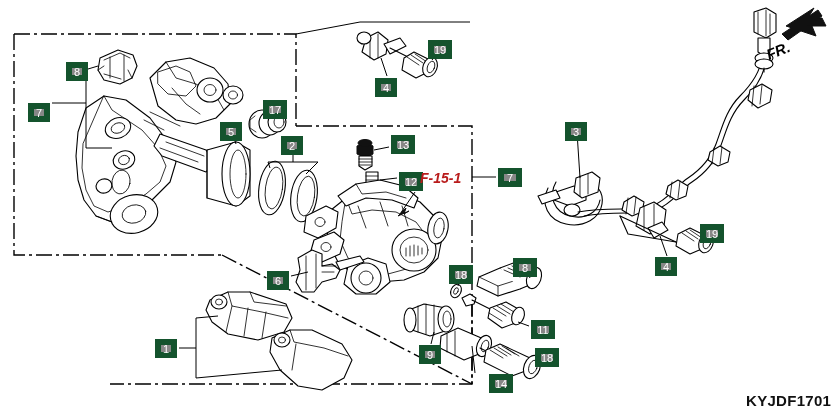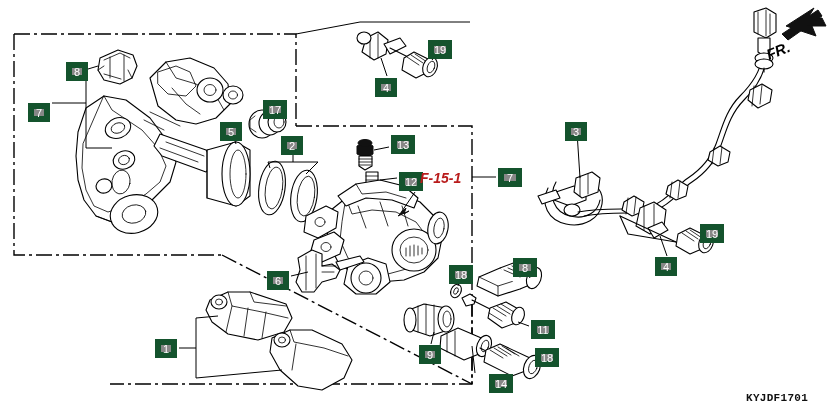--- a/index.html
+++ b/index.html
@@ -12,22 +12,22 @@
        font-family:"Liberation Sans", sans-serif;
        display:flex;align-items:center;justify-content:center;
        box-sizing:border-box;letter-spacing:0px;}
   .lbl.w2{width:24px;height:19px;}
   .lbl.w1{width:22px;height:19px;}
   .ref{position:absolute;font-size:14px;font-weight:bold;font-style:italic;
        color:#b91c1c;font-family:"Liberation Sans", sans-serif;white-space:nowrap;}
   .frtxt{position:absolute;font-size:15px;font-weight:bold;font-style:italic;
        color:#000;font-family:"Liberation Sans", sans-serif;
        transform:rotate(-22deg);transform-origin:left bottom;}
-  .code{position:absolute;font-size:11px;font-weight:bold;color:#111;
-       font-family:Liberation Mono, monospace;letter-spacing:0.3px;}
+  .code{position:absolute;font-size:15px;font-weight:bold;color:#111;
+       font-family:Liberation Sans, sans-serif;letter-spacing:0.3px;}
 </style>
 </head>
 <body>
 
 <div id="stage">
 
 <svg width="832" height="416" viewBox="0 0 832 416">
   <defs>
     <style>
       .ln{fill:none;stroke:#000;stroke-width:1.1;stroke-linejoin:round;stroke-linecap:round;}

